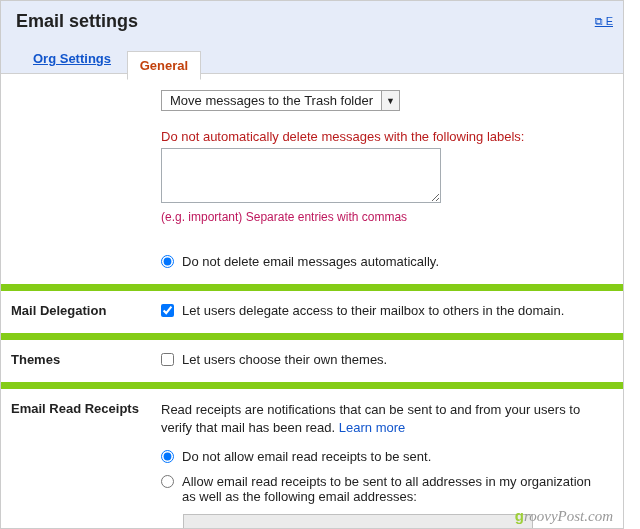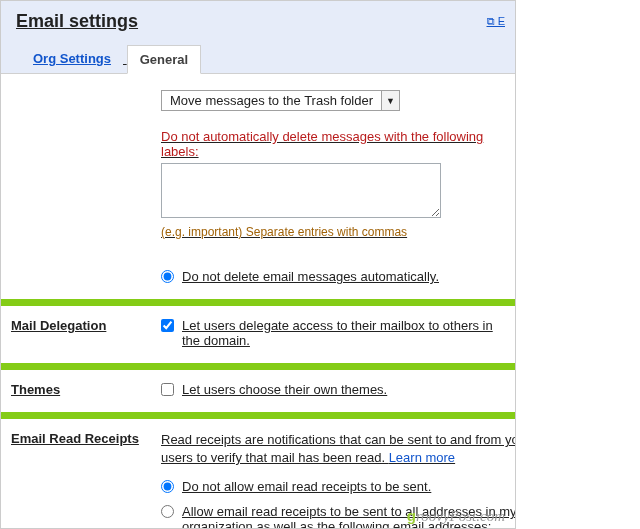--- a/index.html
+++ b/index.html
@@ -1,36 +1,36 @@
 <!DOCTYPE html>
 <html><head>
   <meta charset="utf-8">
   <style>
     * { box-sizing: border-box; margin: 0; padding: 0; }
     body { font-family: Arial, sans-serif; font-size: 13px; color: #222; background: #fff; width: 640px; }
-    .outer { border: 1px solid #ccc; width: 516px; height: 529px; overflow: hidden; position: relative; text-decoration: underline; }
+    .outer { border: 1px solid #ccc; width: 624px; height: 529px; overflow: hidden; position: relative; }
     .header { background: #e6ecf9; padding: 6px 0 0 0; }
     .title-row { display: flex; justify-content: space-between; align-items: center; padding: 4px 10px 12px 15px; }
     .page-title { font-size: 18px; font-weight: bold; color: #222; }
     .expand-icon { font-size: 11px; color: #1155cc; cursor: pointer; text-decoration: underline; }
     .tabs { padding-left: 20px; }
     .tab { display: inline-block; padding: 6px 12px; font-size: 13px; cursor: pointer; }
     .tab.inactive { color: #1155cc; text-decoration: underline; font-weight: bold; }
-    .tab.active { background: #fff; border: 1px solid #d0d0d0; border-bottom: 1px solid #fff; position: relative; top: 1px; font-weight: bold; color: #404040; }
+    .tab.active { background: #fff; border: 1px solid #d0d0d0; border-bottom: 1px solid #fff; position: relative; top: 7px; font-weight: bold; color: #c2410c; }
     .content { border-top: 1px solid #d0d0d0; background: #fff; }
     .section { display: flex; border-bottom: 7px solid #84cc16; }
     .section:last-child { border-bottom: none; }
     .section-label { width: 150px; padding: 12px 10px; font-weight: bold; font-size: 13px; flex-shrink: 0; }
     .section-body { flex: 1; padding: 12px 15px 15px 10px; }
     .select-wrap { display: inline-flex; border: 1px solid #a0a0a0; font-size: 13px; margin-bottom: 18px; }
     .select-text { padding: 2px 8px; }
     .select-btn { border-left: 1px solid #a0a0a0; padding: 0 4px; display: flex; align-items: center; justify-content: center; font-size: 9px; background: #f3f3f3; }
     .field-label { display: block; margin-bottom: 4px; font-size: 13px; color: #b91c1c; }
     textarea.labels { width: 280px; height: 55px; border: 1px solid #a5acb2; resize: both; font-family: Arial; font-size: 13px; padding: 2px; }
-    .hint { color: #a16207; font-size: 12px; margin-top: 4px; }
+    .hint { color: #be185d; font-size: 12px; margin-top: 4px; }
     .radio-row, .check-row { display: flex; align-items: flex-start; gap: 8px; margin-bottom: 10px; }
     .radio-row:last-child, .check-row:last-child { margin-bottom: 0; }
     .radio-row input, .check-row input { margin-top: 1px; flex-shrink: 0; }
     .section-body.first-top { padding-top: 16px; }
     .spacer-top { height: 30px; }
     .link { color: #1155cc; text-decoration: none; cursor: pointer; }
     .desc { margin-bottom: 12px; line-height: 1.4; }
     textarea.addresses { width: 350px; height: 50px; border: 1px solid #c0c0c0; background: #ebebeb; font-family: Arial; font-size: 13px; padding: 2px; margin-left: 22px; }
     .watermark { position: absolute; bottom: 3px; right: 10px; font-size: 15px; color: #999; font-family: Georgia, serif; font-style: italic; }
     .watermark .g { color: #9ecf3a; font-style: normal; font-weight: bold; font-family: Arial; }

